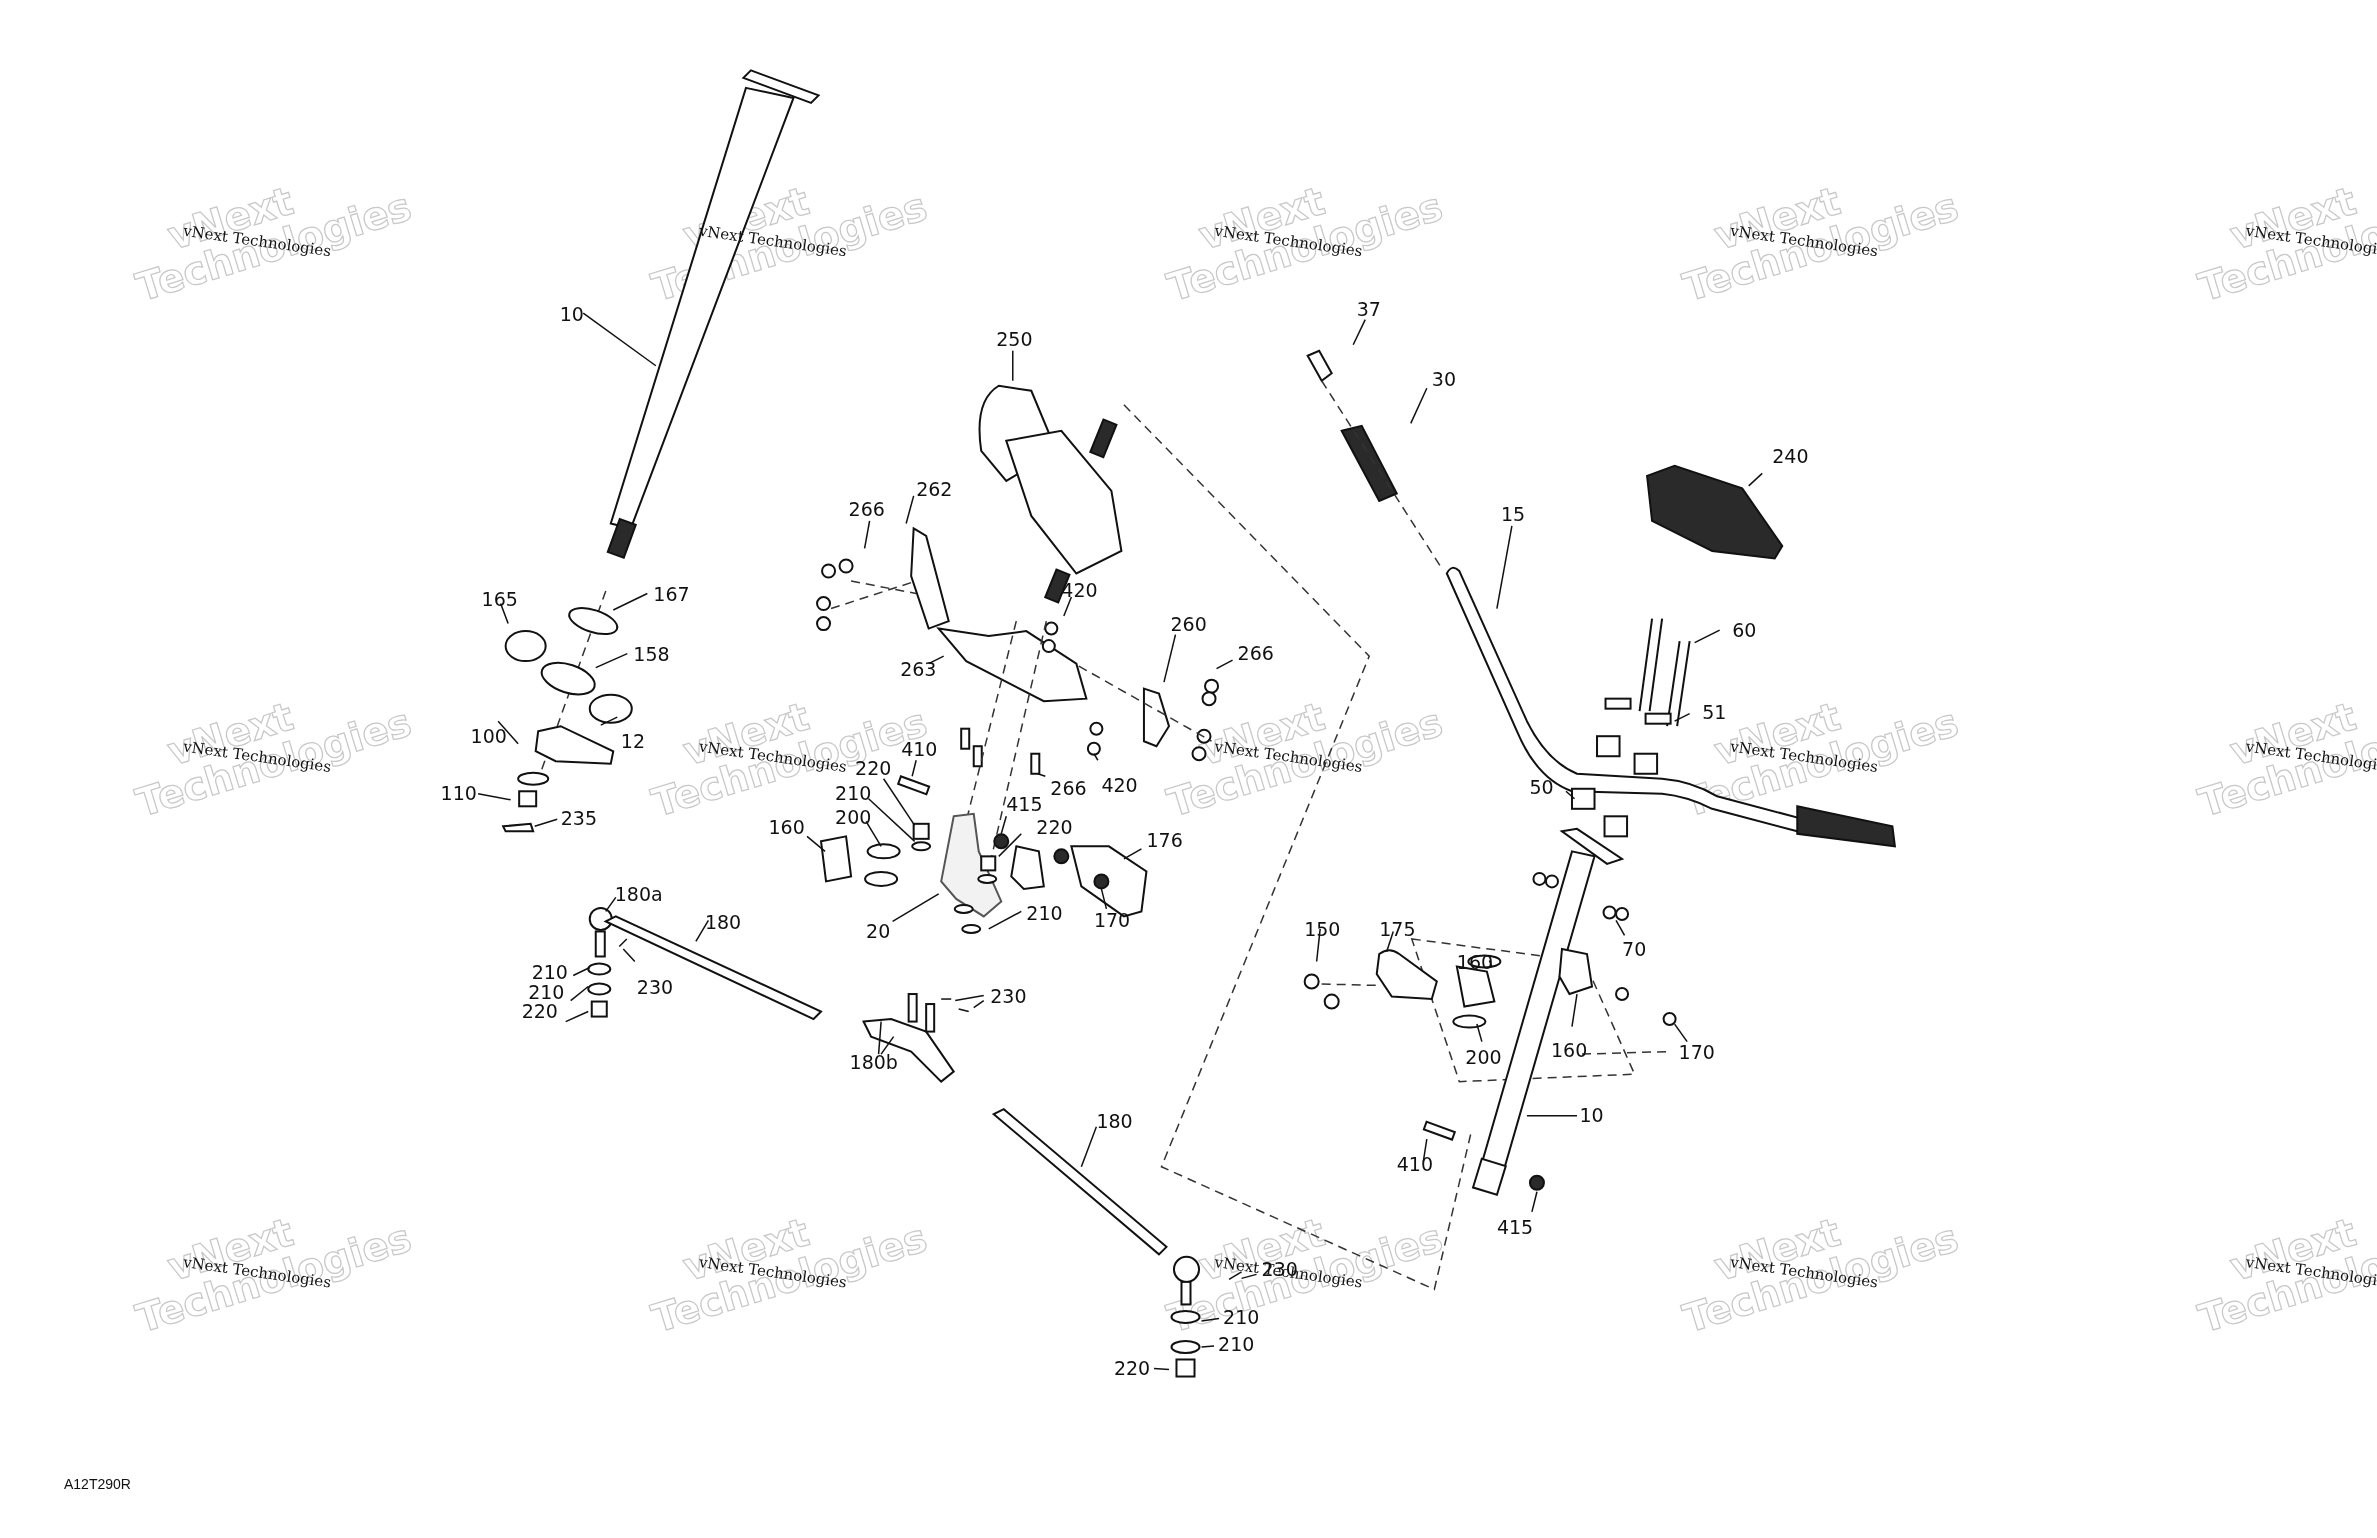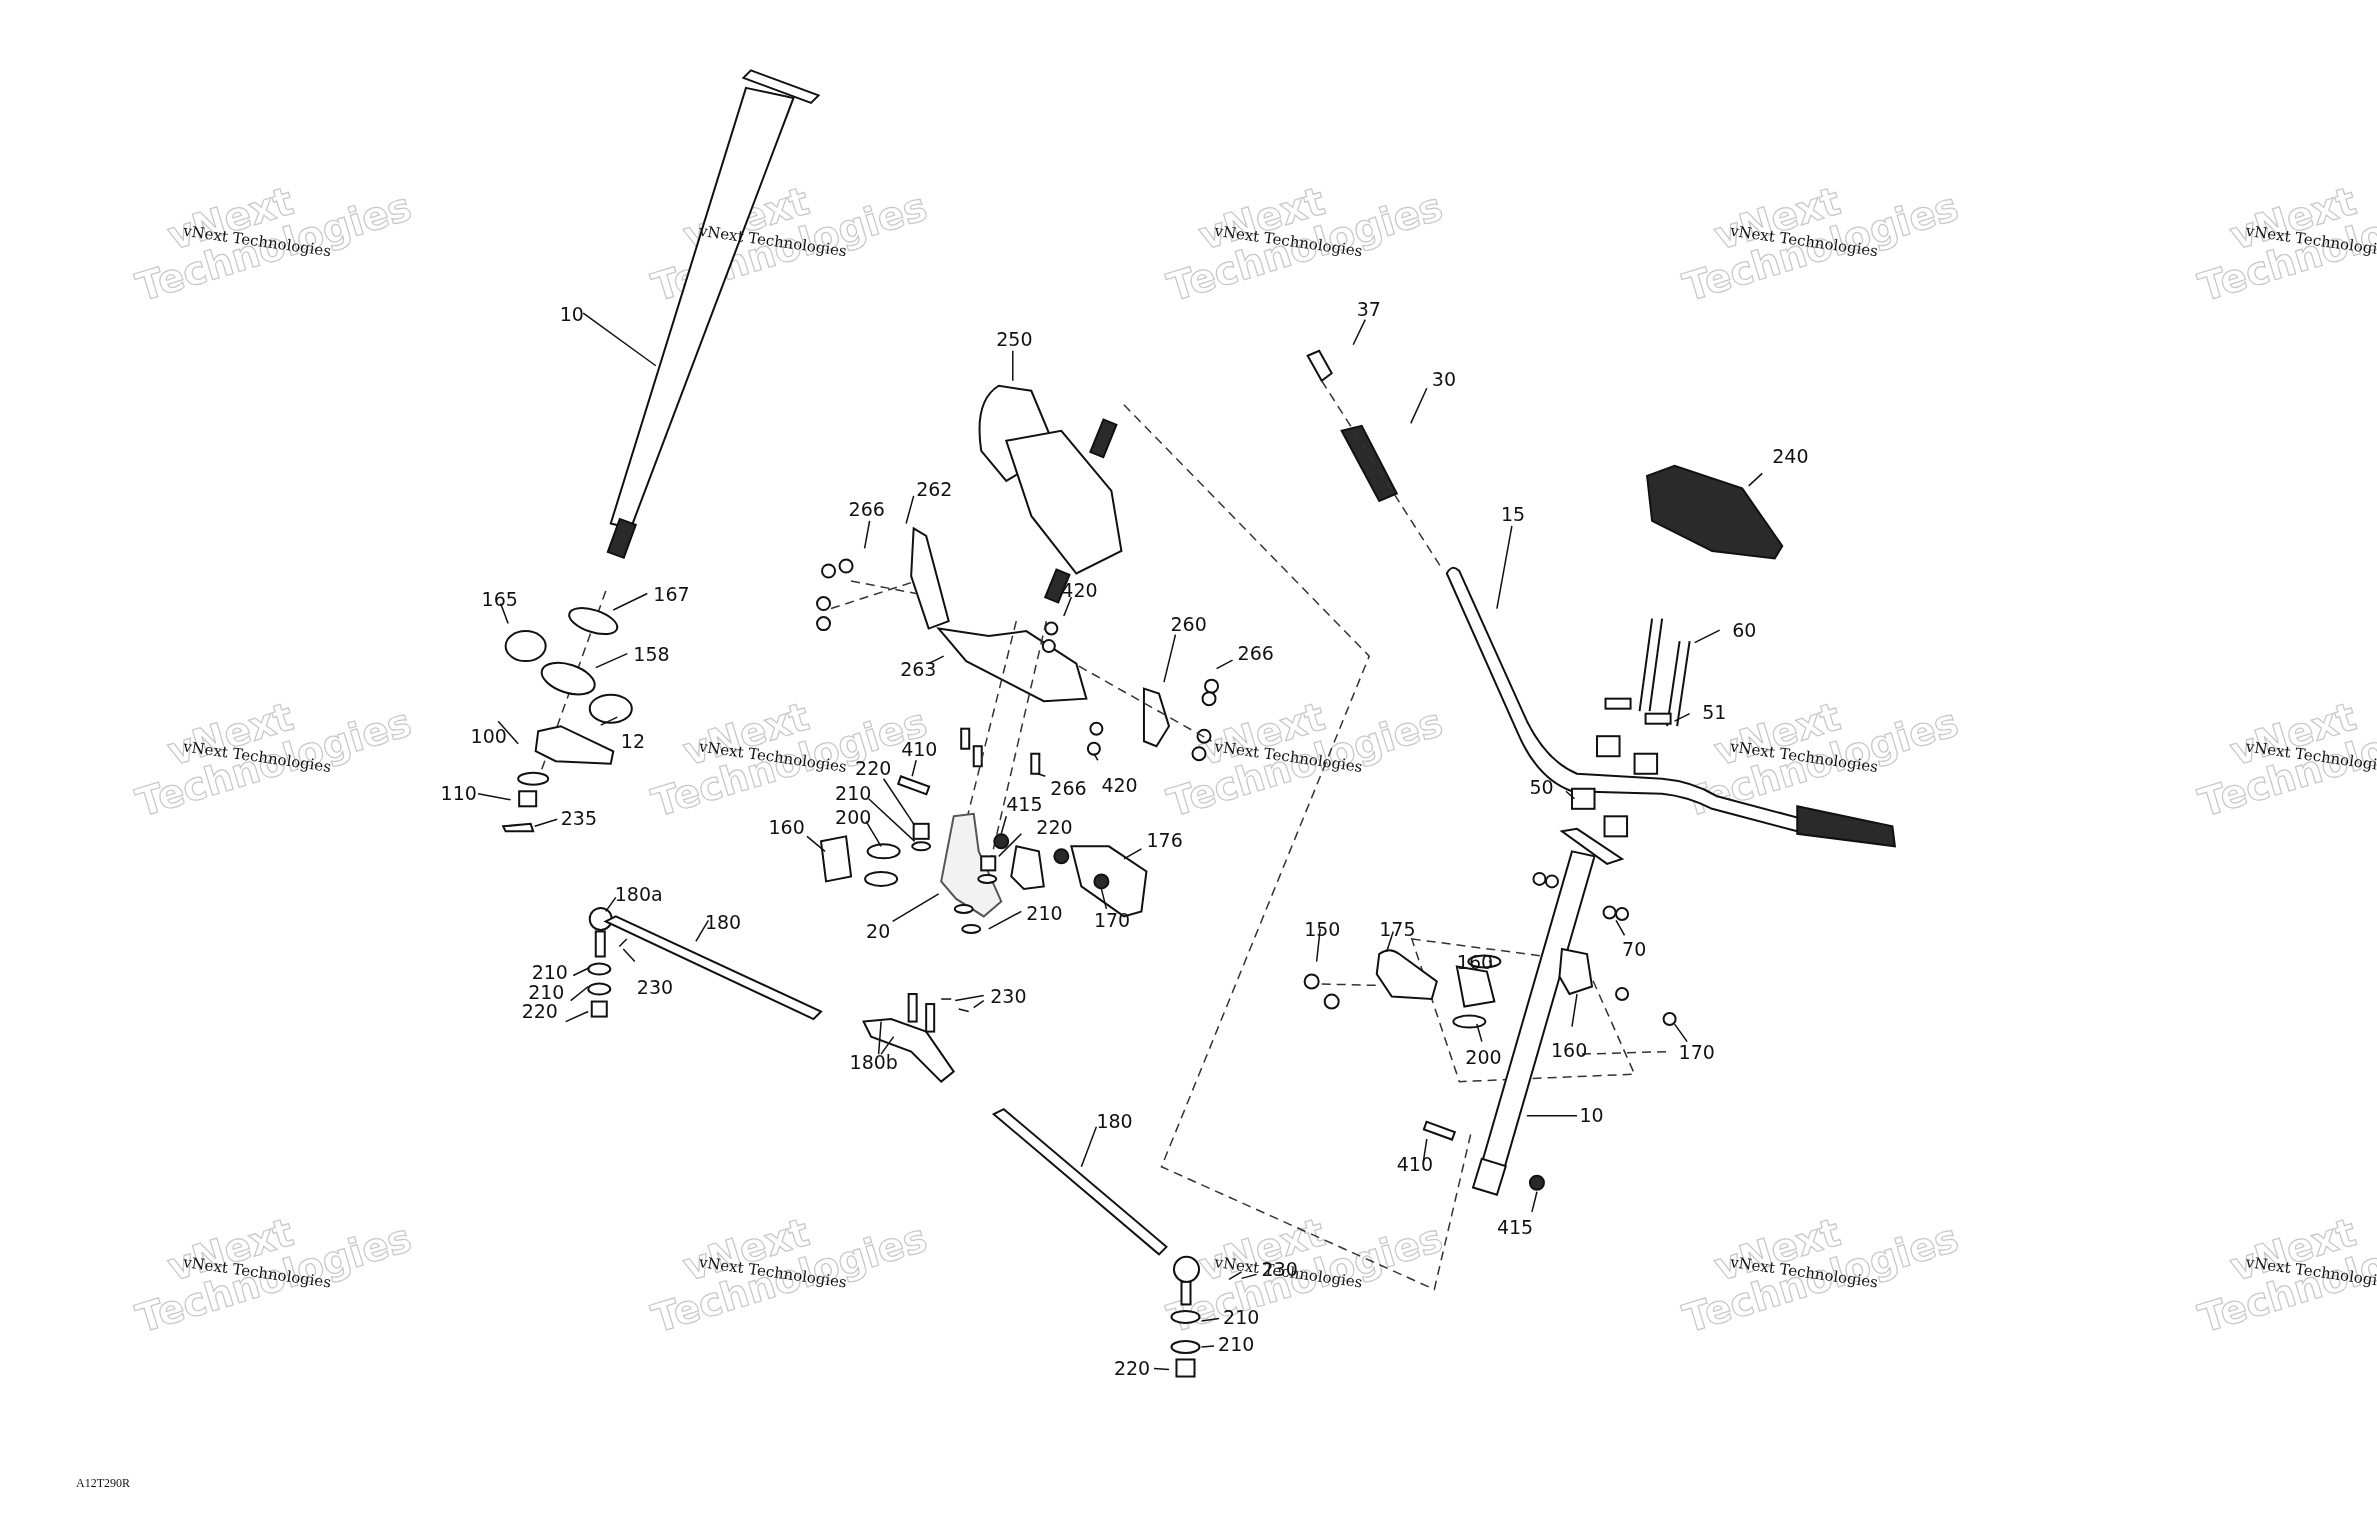--- a/index.html
+++ b/index.html
@@ -6,21 +6,21 @@
   body { width: 2377px; height: 1539px; overflow: hidden; position: relative; }
   #diagram { position: absolute; left: 0; top: 0; width: 2377px; height: 1539px; }
   .callout-text { font-family: "DejaVu Sans", sans-serif; font-size: 38px; fill: #111; }
   .leader { stroke: #111; stroke-width: 3; fill: none; }
   .part { stroke: #111; stroke-width: 4; fill: #fff; }
   .part-dark { stroke: #111; stroke-width: 4; fill: #2a2a2a; }
   .part-gray { stroke: #555; stroke-width: 4; fill: #f2f2f2; }
   .dash { stroke: #333; stroke-width: 3; fill: none; stroke-dasharray: 18 12; }
   .wm-small { font-family: "DejaVu Serif", serif; font-size: 30px; fill: #111; }
   .wm-big { font-family: "DejaVu Sans", sans-serif; font-size: 78px; font-weight: bold; fill: none; stroke: #c8c8c8; stroke-width: 2.5; }
-  .figure-id { position: absolute; left: 76px; top: 1476px; font-family: Liberation Serif, serif; font-size: 12px; color: #111; }
+  .figure-id { position: absolute; left: 64px; top: 1476px; font-family: Liberation Sans, sans-serif; font-size: 14px; color: #111; }
 </style>
 </head>
 <body>
 
 <svg id="diagram" viewBox="0 0 4748 3073" xmlns="http://www.w3.org/2000/svg">
 
   <g>
     <g transform="translate(310,520) rotate(-17)">
       <text class="wm-big" x="40" y="-10">vNext</text>
       <text class="wm-big" x="-50" y="70">Technologies</text>

